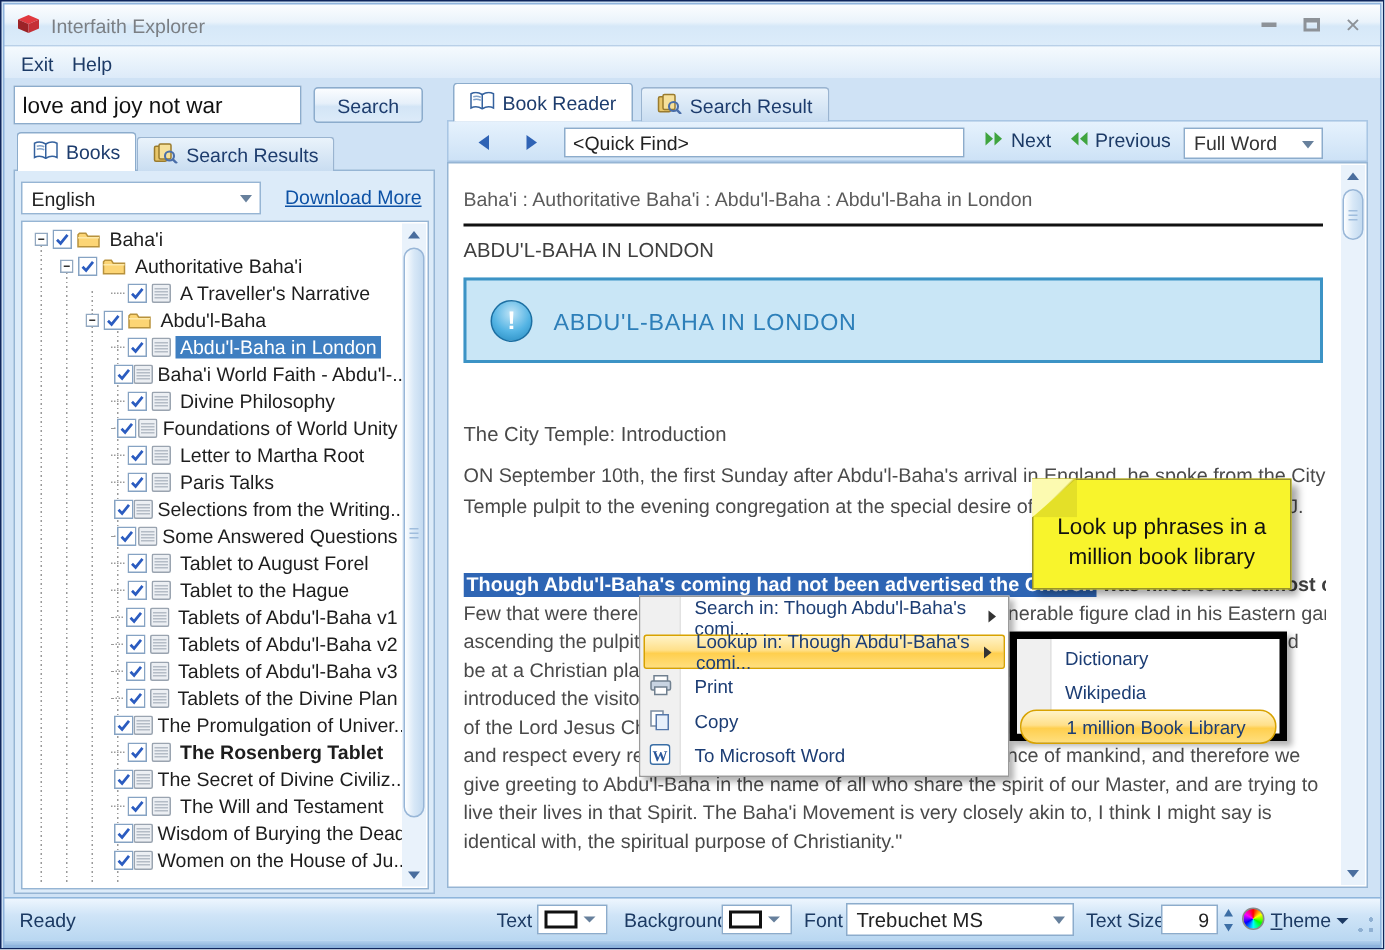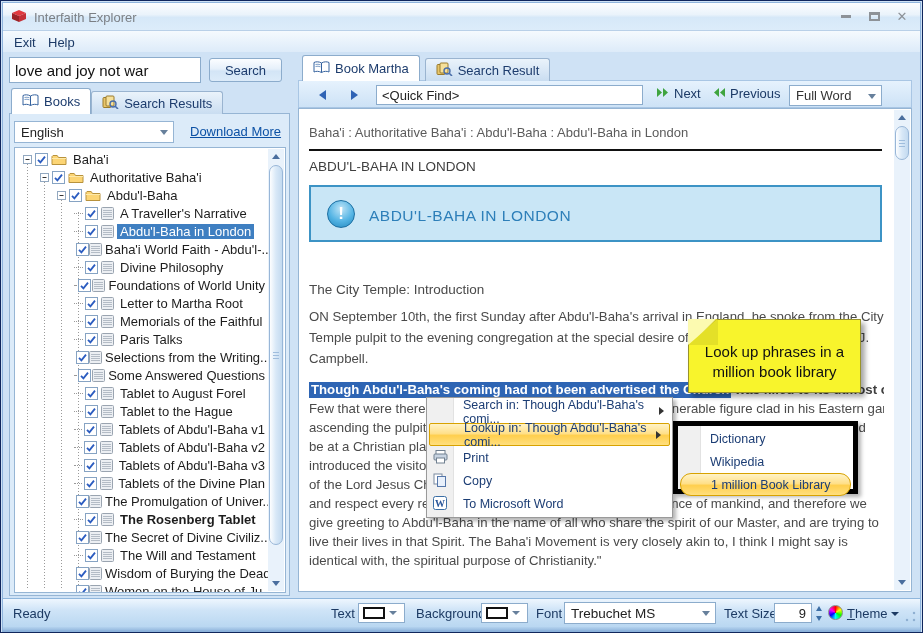--- a/index.html
+++ b/index.html
@@ -279,20 +279,38 @@
             <span class="gap"></span>
             <span style="display:flex">
               <svg width="16" height="13">
                 <path d="M1 3.5 L1 11.5 L15 11.5 L15 4.5 L7.5 4.5 L6.2 2.5 L2 2.5 Z" fill="#fcd575" stroke="#b8923c"></path>
                 <path d="M1 5.5 L15 5.5" stroke="#fde9a9"></path>
               </svg>
             </span>
             <span class="gap"></span>
             <span class="tree-label">Authoritative Baha'i</span>
           </div>
+          <div class="tree-row" style="margin-left: 59px;">
+            <span class="stub"></span>
+            <span style="display:flex">
+              <svg width="13" height="13">
+                <rect x="0.5" y="0.5" width="12" height="12" fill="#fff" stroke="#86a3c3"></rect>
+                <path d="M3 6.8 L5.4 9.3 L10 3.6" stroke="#2b5cc0" stroke-width="1.8" fill="none"></path>
+              </svg>
+            </span>
+            <span class="gap"></span>
+            <span style="display:flex">
+              <svg width="13" height="13">
+                <rect x="0.5" y="0.5" width="12" height="12" rx="1" fill="#eceff3" stroke="#9aa4b0"></rect>
+                <path d="M2 3.5h9M2 5.5h9M2 7.5h9M2 9.5h9" stroke="#b4bcc6"></path>
+              </svg>
+            </span>
+            <span class="gap"></span>
+            <span class="tree-label">A Traveller's Narrative</span>
+          </div>
           <div class="tree-row" style="margin-left: 42px;">
             <span style="display:flex">
               <svg width="9" height="9">
                 <rect x="0.5" y="0.5" width="8" height="8" fill="#fff" stroke="#92a8c0"></rect>
                 <path d="M2.5 4.5h4" stroke="#333"></path>
               </svg>
             </span>
             <span class="gap"></span>
             <span style="display:flex">
               <svg width="13" height="13">
@@ -319,38 +337,20 @@
               </svg>
             </span>
             <span class="gap"></span>
             <span style="display:flex">
               <svg width="13" height="13">
                 <rect x="0.5" y="0.5" width="12" height="12" rx="1" fill="#eceff3" stroke="#9aa4b0"></rect>
                 <path d="M2 3.5h9M2 5.5h9M2 7.5h9M2 9.5h9" stroke="#b4bcc6"></path>
               </svg>
             </span>
             <span class="gap"></span>
-            <span class="tree-label">A Traveller's Narrative</span>
-          </div>
-          <div class="tree-row" style="margin-left: 59px;">
-            <span class="stub"></span>
-            <span style="display:flex">
-              <svg width="13" height="13">
-                <rect x="0.5" y="0.5" width="12" height="12" fill="#fff" stroke="#86a3c3"></rect>
-                <path d="M3 6.8 L5.4 9.3 L10 3.6" stroke="#2b5cc0" stroke-width="1.8" fill="none"></path>
-              </svg>
-            </span>
-            <span class="gap"></span>
-            <span style="display:flex">
-              <svg width="13" height="13">
-                <rect x="0.5" y="0.5" width="12" height="12" rx="1" fill="#eceff3" stroke="#9aa4b0"></rect>
-                <path d="M2 3.5h9M2 5.5h9M2 7.5h9M2 9.5h9" stroke="#b4bcc6"></path>
-              </svg>
-            </span>
-            <span class="gap"></span>
             <span class="tree-label selected">Abdu'l-Baha in London</span>
           </div>
           <div class="tree-row" style="margin-left: 59px;">
             <span class="stub"></span>
             <span style="display:flex">
               <svg width="13" height="13">
                 <rect x="0.5" y="0.5" width="12" height="12" fill="#fff" stroke="#86a3c3"></rect>
                 <path d="M3 6.8 L5.4 9.3 L10 3.6" stroke="#2b5cc0" stroke-width="1.8" fill="none"></path>
               </svg>
             </span>
@@ -410,38 +410,20 @@
             </span>
             <span class="gap"></span>
             <span style="display:flex">
               <svg width="13" height="13">
                 <rect x="0.5" y="0.5" width="12" height="12" rx="1" fill="#eceff3" stroke="#9aa4b0"></rect>
                 <path d="M2 3.5h9M2 5.5h9M2 7.5h9M2 9.5h9" stroke="#b4bcc6"></path>
               </svg>
             </span>
             <span class="gap"></span>
             <span class="tree-label">Letter to Martha Root</span>
-          </div>
-          <div class="tree-row" style="margin-left: 59px;">
-            <span class="stub"></span>
-            <span style="display:flex">
-              <svg width="13" height="13">
-                <rect x="0.5" y="0.5" width="12" height="12" fill="#fff" stroke="#86a3c3"></rect>
-                <path d="M3 6.8 L5.4 9.3 L10 3.6" stroke="#2b5cc0" stroke-width="1.8" fill="none"></path>
-              </svg>
-            </span>
-            <span class="gap"></span>
-            <span style="display:flex">
-              <svg width="13" height="13">
-                <rect x="0.5" y="0.5" width="12" height="12" rx="1" fill="#eceff3" stroke="#9aa4b0"></rect>
-                <path d="M2 3.5h9M2 5.5h9M2 7.5h9M2 9.5h9" stroke="#b4bcc6"></path>
-              </svg>
-            </span>
-            <span class="gap"></span>
-            <span class="tree-label">Memorials of the Faithful</span>
           </div>
           <div class="tree-row" style="margin-left: 59px;">
             <span class="stub"></span>
             <span style="display:flex">
               <svg width="13" height="13">
                 <rect x="0.5" y="0.5" width="12" height="12" fill="#fff" stroke="#86a3c3"></rect>
                 <path d="M3 6.8 L5.4 9.3 L10 3.6" stroke="#2b5cc0" stroke-width="1.8" fill="none"></path>
               </svg>
             </span>
             <span class="gap"></span>
@@ -723,21 +705,21 @@
 
   <div class="right-tabs">
     <div class="tab active">
       <span>
         <svg width="17" height="13">
             <path d="M8.5 2 C6 .5 3 .5 1 1.5 L1 11 C3 10 6 10 8.5 11.5 C11 10 14 10 16 11 L16 1.5 C14 .5 11 .5 8.5 2 Z" fill="#fff" stroke="#35629e"></path>
             <path d="M8.5 2 L8.5 11.5" stroke="#35629e"></path>
             <path d="M2.5 3.5 Q5 2.8 7.5 3.8 M2.5 5.5 Q5 4.8 7.5 5.8" stroke="#7fa0c8" fill="none"></path>
           </svg>
       </span>
-      <span>Book Martha</span>
+      <span>Book Reader</span>
     </div>
     <div class="tab inactive">
       <span>
         <svg width="17" height="14">
             <rect x="1" y="2.5" width="8" height="10" rx="1" fill="#e8c66a" stroke="#9a7b2d"></rect>
             <rect x="4" y="1" width="8" height="10" rx="1" fill="#f6e09a" stroke="#9a7b2d"></rect>
             <circle cx="11" cy="9" r="3" fill="none" stroke="#4a6ea9" stroke-width="1.4"></circle>
             <path d="M13.2 11.2 L16 14" stroke="#4a6ea9" stroke-width="1.6"></path>
           </svg>
       </span>
@@ -783,21 +765,20 @@
     <div class="doc-heading">ABDU'L-BAHA IN LONDON</div>
     <div class="callout">
       <span class="info-icon">!</span>
       <span class="callout-text">ABDU'L-BAHA IN LONDON</span>
     </div>
     <div class="subheading">The City Temple: Introduction</div>
 
     <div class="para p1" id="para1">
         <div class="pline">ON September 10th, the first Sunday after Abdu'l-Baha's arrival in England, he spoke from the City</div>
         <div class="pline">Temple pulpit to the evening congregation at the special desire of the Pastor, the Reverend R. J.</div>
-        <div class="pline">Campbell.</div>
       </div>
 
     <div class="para p2">
       <div class="pline">
         <span class="sel">Though Abdu'l-Baha's coming had not been advertised the Church</span><span class="sel-tail"> was filled to its utmost capacity.</span>
       </div>
       <div id="para2-rest">
           <div class="pline">Few that were there will forget the impression made by that venerable figure clad in his Eastern garb,</div>
           <div class="pline">ascending the pulpit stairs of a Christian church. The Pastor felt it fitting and right that he should</div>
           <div class="pline">be at a Christian place of worship, and before the evening address he himself</div>

